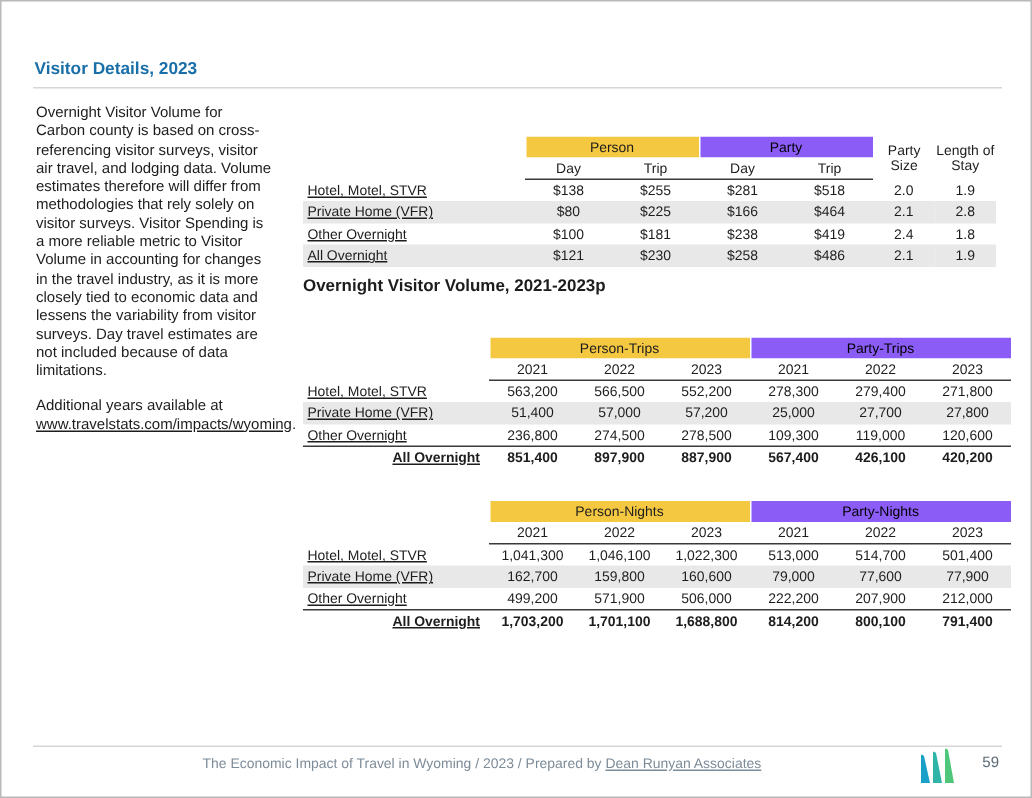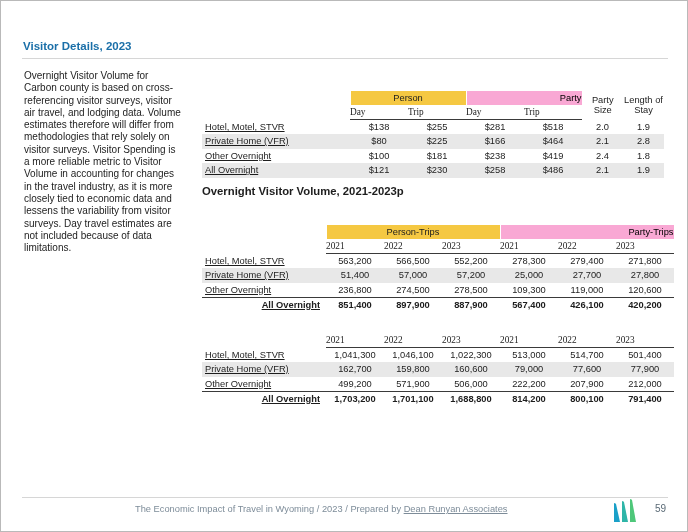--- a/index.html
+++ b/index.html
@@ -103,37 +103,37 @@
   .num.bold { font-weight: bold; }
   .shade { background: #e8e8e8; }
   .grp-person {
     background: #f5c842;
     text-align: center;
     font-weight: bold;
     height: 14px;
     border: 1px solid #ffffff;
   }
   .grp-party {
-    background: #f9a8d4;
-    text-align: right;
+    background: #8b5cf6;
+    text-align: center;
     font-weight: bold;
     height: 14px;
     border: 1px solid #ffffff;
     color: #000;
   }
   .grp-plain {
     text-align: center;
     font-weight: bold;
     height: 14px;
   }
   .colhead {
+    text-align: center;
     font-weight: bold;
     height: 14px;
     border-bottom: 1px solid #3a3a3a;
-    font-family: Liberation Serif, serif;
   }
   .thickline td {
     border-top: 1px solid #3a3a3a;
   }
   
   #table1 { left: 202px; top: 90px; }
   #table1 .rowlabel { width: 148px; }
   #table1 .c { width: 58px; }
   #table1 .cs { width: 41px; }
 
@@ -181,20 +181,21 @@
 <body>
 
 <div class="slide">
   <div class="slide-border"></div>
 
   <div class="subtitle">Visitor Details, 2023</div>
   <div class="hrule"></div>
 
   <div class="sidenote">
     <p>Overnight Visitor Volume for Carbon county is based on cross-referencing visitor surveys, visitor air travel, and lodging data. Volume estimates therefore will differ from methodologies that rely solely on visitor surveys. Visitor Spending is a more reliable metric to Visitor Volume in accounting for changes in the travel industry, as it is more closely tied to economic data and lessens the variability from visitor surveys. Day travel estimates are not included because of data limitations.</p>
+    <p><span>Additional years available at </span><a href="#">www.travelstats.com/impacts/wyoming</a><span>.</span></p>
   </div>
 
 
   <table class="t" id="table1">
     <tbody>
         <tr>
       <td class="rowlabel"></td>
       <td class="grp-person c" colspan="2">Person</td>
       <td class="grp-party c" colspan="2">Party</td>
       <td class="grp-plain cs" rowspan="2">Party Size</td>
@@ -298,20 +299,25 @@
       <td class="num c bold">887,900</td>
       <td class="num c bold">567,400</td>
       <td class="num c bold">426,100</td>
       <td class="num c bold">420,200</td>
     </tr>
   </tbody>
     </table>
 
   <table class="t t23" id="table3">
     <tbody>
+        <tr>
+      <td class="rowlabel"></td>
+      <td class="grp-person c" colspan="3">Person-Nights</td>
+      <td class="grp-party c" colspan="3">Party-Nights</td>
+    </tr>
     <tr>
       <td class="rowlabel"></td>
       <td class="colhead c">2021</td>
       <td class="colhead c">2022</td>
       <td class="colhead c">2023</td>
       <td class="colhead c">2021</td>
       <td class="colhead c">2022</td>
       <td class="colhead c">2023</td>
     </tr>
     <tr>

